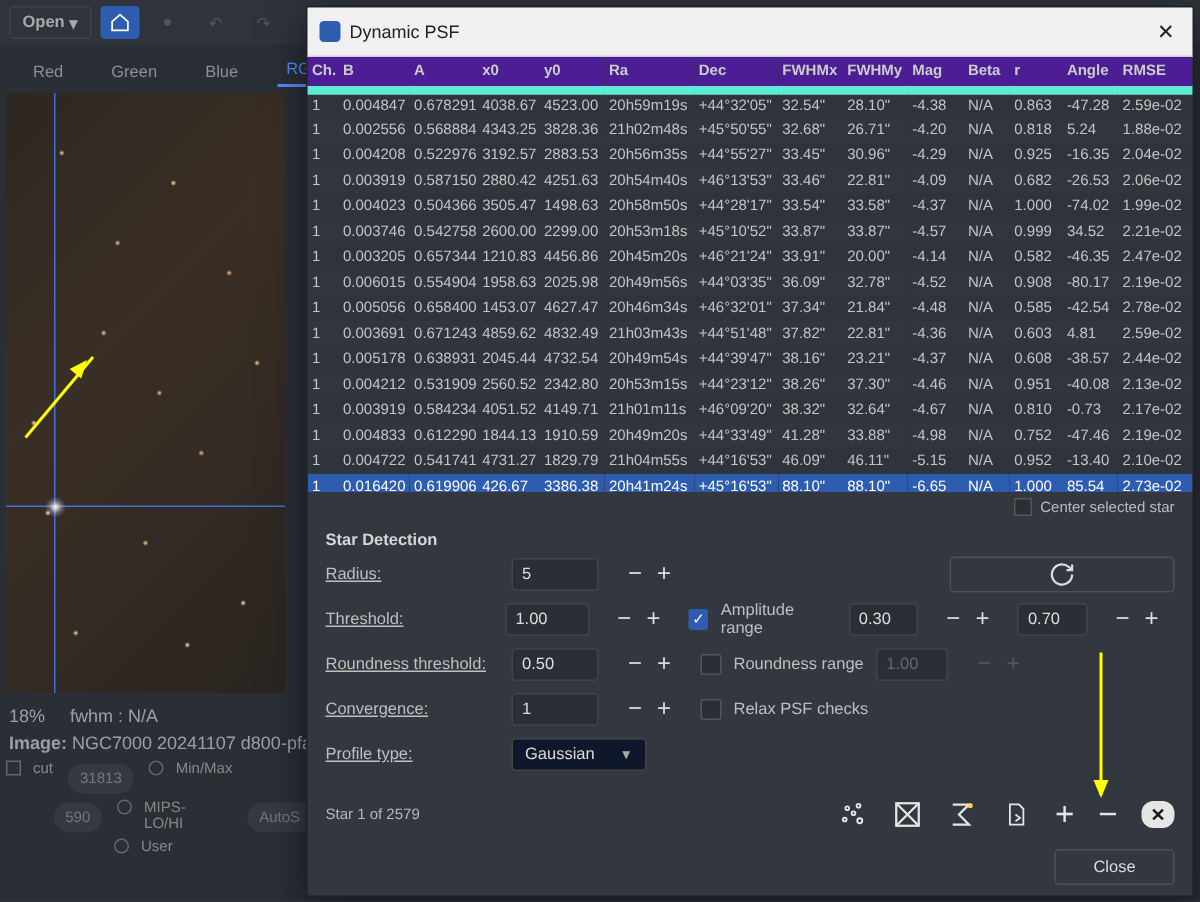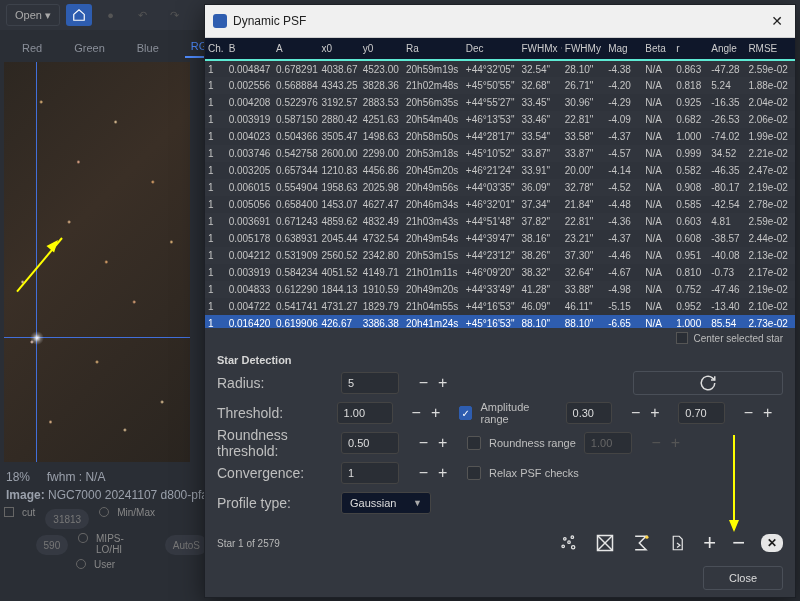--- a/index.html
+++ b/index.html
@@ -26,21 +26,21 @@
     height: 22px;
     min-width: 26px;
     border-radius: 3px;
     display: inline-flex;
     align-items: center;
     justify-content: center;
     font-size: 11px;
     color: #aaa;
     cursor: pointer;
   }
-  .tb-btn.open { padding: 4px 8px; border:1px solid #3d424b;}
+  .tb-btn.open { padding: 4px 8px; border:1px solid #3d424b;font-weight:bold;}
   .tb-btn.home { background: #2e5db0; color:#fff; }
   .tb-btn.dot  { color:#555;}
   .tb-btn.nav  { color:#555;}
   .app-tabs {
     height: 28px;
     display: flex;
     align-items: flex-end;
     gap: 20px;
     padding: 0 16px;
     font-size: 11px;
@@ -108,33 +108,33 @@
     display:flex; align-items:center; justify-content:space-between;
     background:#f0f0f0; color:#222; font-size:12px;
     border-bottom:1px solid #d0d0d0;
   }
   .dlg-title .ico{width:14px;height:14px;background:#2e5db0;border-radius:3px;margin-right:6px;}
   .dlg-title .ttl{display:flex;align-items:center;}
   .dlg-close{font-size:14px;cursor:pointer;padding:0 4px;}
   .table-wrap{flex:0 0 auto; height:290px; overflow:hidden; background:#2f333b; font-size:10px;}
   table{border-collapse:collapse; width:100%; table-layout:fixed;}
   th,td{padding:2px 3px; text-align:left; white-space:nowrap; overflow:hidden;}
-  thead th{height:22px; background:#0f172a; color:#ccc; border-bottom:2px solid #5eead4; font-weight:400; font-size:10px; position:relative;}
+  thead th{height:22px; background:#4c1d95; color:#ccc; border-bottom:6px solid #5eead4; font-weight:700; font-size:10px; position:relative;}
   thead th .sort{font-size:8px;margin-left:2px;color:#888;}
   tbody tr{height:17px;color:#c5c5c5;}
   tbody tr:nth-child(even){background:#31353d;}
   tbody tr.selected{background:#2e5db0;color:#fff;}
 
   .checkline{display:flex;justify-content:flex-end;align-items:flex-end;gap:6px;padding:4px 12px;font-size:10px;color:#bbb;}
   .chkbox{width:12px;height:12px;border:1px solid #555;background:#2a2e35;}
 
   .section-title{font-size:11px;font-weight:600;color:#d6d6d6;padding:6px 12px 2px;}
   .form{padding:0 12px 4px;}
   .form-row{display:flex;align-items:center;gap:8px;height:30px;}
-  .form-label{width:116px;color:#bfbfbf;font-size:14px;}
+  .form-label{width:116px;color:#bfbfbf;font-size:11px;text-decoration:underline;}
   .num-input{display:inline-flex;align-items:center;background:#2a2e35;border:1px solid #444;border-radius:3px;height:22px;width:58px;color:#ddd;padding:0 6px;font-size:11px;}
   .stepper{display:inline-flex;align-items:center;gap:10px;width:52px;justify-content:center;}
   .stepper span{font-size:16px;color:#ddd;cursor:pointer;}
   .stepper.disabled span{color:#555;}
   .chk2{width:14px;height:14px;border:1px solid #555;border-radius:2px;background:#2a2e35;display:inline-flex;align-items:center;justify-content:center;}
   .chk2.checked{background:#2e5db0;border-color:#2e5db0;}
   .chk2.checked::after{content:"✓";font-size:10px;color:#fff;}
   .lbl2{font-size:11px;color:#bfbfbf;}
   .combo{display:inline-flex;align-items:center;justify-content:space-between;width:90px;height:22px;background:#0f172a;border:1px solid #444;border-radius:3px;padding:0 8px;color:#ddd;font-size:11px;}
   .combo .car{font-size:9px;color:#aaa;}

